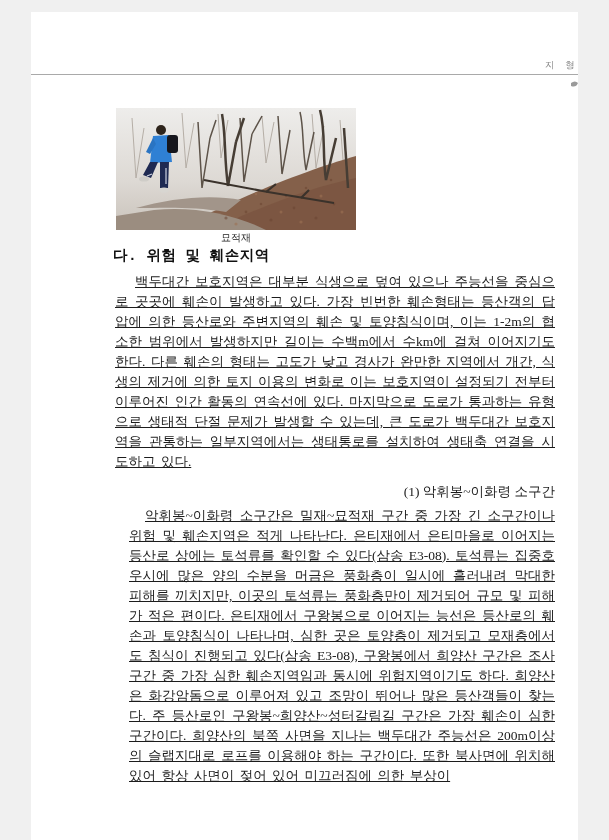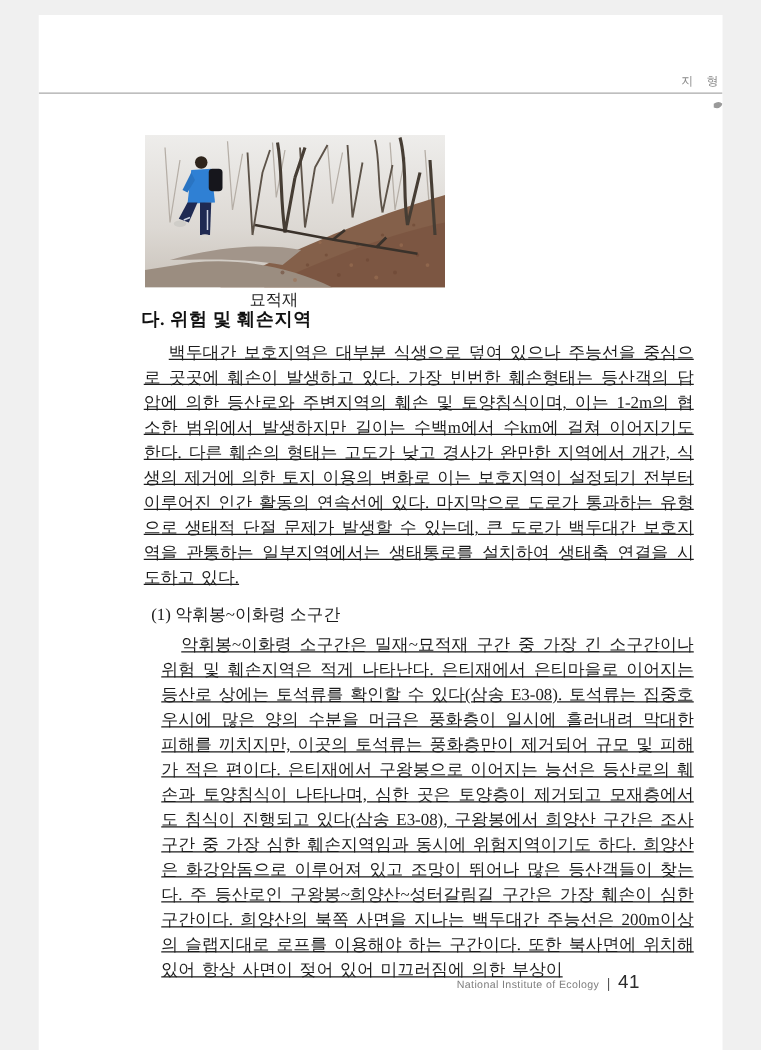--- a/index.html
+++ b/index.html
@@ -24,41 +24,41 @@
   }
   .header-leaves{
     position:absolute;top:40px;left:536px;width:56px;height:44px;
   }
   
   .figure{
     position:absolute;top:96px;left:85px;width:240px;height:122px;
   }
   .figure svg{display:block;width:240px;height:122px;}
   .figure-caption{
-    position:absolute;top:219px;left:68px;width:240px;
-    text-align:center;font-size:13px;color:#222;
+    position:absolute;top:219px;left:85px;width:240px;
+    text-align:center;font-size:10px;color:#222;
   }
   
   .content{
     position:absolute;top:234px;left:84px;width:440px;
     font-size:13.5px;line-height:20px;
   }
   .section-heading{
-    font-family:Liberation Serif, serif;
+    font-family:Liberation Mono, monospace;
     font-size:14.5px;font-weight:bold;color:#111;
     margin:0 0 6px -2px;letter-spacing:0.5px;
   }
   .para{
     margin:0;text-align:justify;word-spacing:2px;
     text-indent:20px;color:#1c1c1c;text-decoration:underline;
   }
   .para + .para{margin-top:0;}
   .para2{margin-top:4px;}
   .subsection-heading{
-    margin:10px 0 4px 6px;font-size:13.5px;font-weight:normal;color:#1c1c1c;
+    margin:10px 0 4px 6px;font-size:13.5px;font-weight:normal;color:#1c1c1c;text-align:right;
   }
   .para3{
     margin-left:14px;text-indent:16px;
   }
   
   .footer{
     position:absolute;top:765px;right:66px;
     display:flex;align-items:baseline;gap:6px;white-space:nowrap;
   }
   .footer .publisher{
@@ -169,19 +169,14 @@
   </div>
   <div class="figure-caption">묘적재</div>
 
   <div class="content">
     <h2 class="section-heading">다. 위험 및 훼손지역</h2>
     <p class="para para1">백두대간 보호지역은 대부분 식생으로 덮여 있으나 주능선을 중심으로 곳곳에 훼손이 발생하고 있다. 가장 빈번한 훼손형태는 등산객의 답압에 의한 등산로와 주변지역의 훼손 및 토양침식이며, 이는 1-2m의 협소한 범위에서 발생하지만 길이는 수백m에서 수km에 걸쳐 이어지기도 한다. 다른 훼손의 형태는 고도가 낮고 경사가 완만한 지역에서 개간, 식생의 제거에 의한 토지 이용의 변화로 이는 보호지역이 설정되기 전부터 이루어진 인간 활동의 연속선에 있다. 마지막으로 도로가 통과하는 유형으로 생태적 단절 문제가 발생할 수 있는데, 큰 도로가 백두대간 보호지역을 관통하는 일부지역에서는 생태통로를 설치하여 생태축 연결을 시도하고 있다.</p>
     <p class="subsection-heading">(1) 악휘봉~이화령 소구간</p>
     <p class="para para3">악휘봉~이화령 소구간은 밀재~묘적재 구간 중 가장 긴 소구간이나 위험 및 훼손지역은 적게 나타난다. 은티재에서 은티마을로 이어지는 등산로 상에는 토석류를 확인할 수 있다(삼송 E3-08). 토석류는 집중호우시에 많은 양의 수분을 머금은 풍화층이 일시에 흘러내려 막대한 피해를 끼치지만, 이곳의 토석류는 풍화층만이 제거되어 규모 및 피해가 적은 편이다. 은티재에서 구왕봉으로 이어지는 능선은 등산로의 훼손과 토양침식이 나타나며, 심한 곳은 토양층이 제거되고 모재층에서도 침식이 진행되고 있다(삼송 E3-08), 구왕봉에서 희양산 구간은 조사 구간 중 가장 심한 훼손지역임과 동시에 위험지역이기도 하다. 희양산은 화강암돔으로 이루어져 있고 조망이 뛰어나 많은 등산객들이 찾는다. 주 등산로인 구왕봉~희양산~성터갈림길 구간은 가장 훼손이 심한 구간이다. 희양산의 북쪽 사면을 지나는 백두대간 주능선은 200m이상의 슬랩지대로 로프를 이용해야 하는 구간이다. 또한 북사면에 위치해있어 항상 사면이 젖어 있어 미끄러짐에 의한 부상이</p>
   </div>
 
-  <div class="footer">
-    <span class="publisher">National Institute of Ecology</span>
-    <span class="sep">|</span>
-    <span class="page-number">41</span>
-  </div>
 
 </div>
 
 </body></html>

